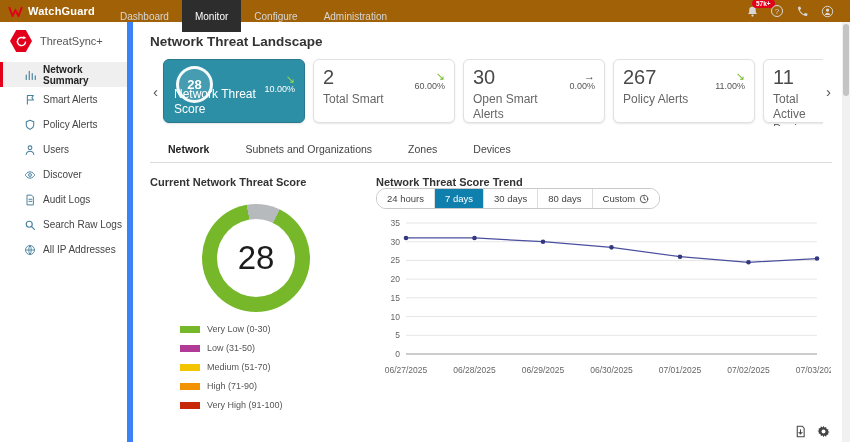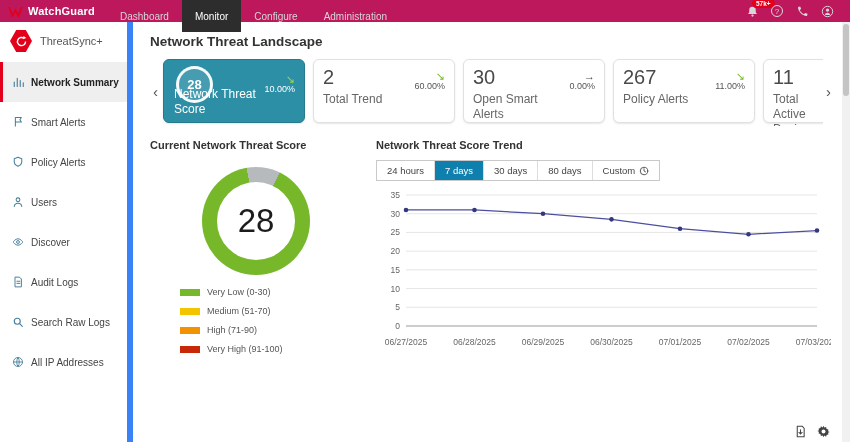--- a/index.html
+++ b/index.html
@@ -1,38 +1,38 @@
 <!DOCTYPE html>
 <html><head>
 <meta charset="utf-8">
 <style>
   *{margin:0;padding:0;box-sizing:border-box}
   html,body{width:850px;height:442px;overflow:hidden}
   body{font-family:"Liberation Sans",sans-serif;background:#fff;color:#333;font-size:11px;position:relative}
 
   
-  .topbar{position:absolute;top:0;left:0;width:850px;height:22px;background:#be185d;display:flex;align-items:center;z-index:10}
+  .topbar{position:absolute;top:0;left:0;width:850px;height:22px;background:#a16207;display:flex;align-items:center;z-index:10}
   .brand{display:flex;align-items:center;gap:5px;padding:0 12px 0 8px}
   .brand-text{color:#fff;font-weight:bold;font-size:11px;letter-spacing:.2px}
   .topnav{display:flex;height:100%}
   .nav-item{display:flex;align-items:center;padding:16px 13px;font-size:10px;color:#d6d6d6;cursor:pointer;height:100%}
   .nav-item.active{background:#2d2d2d;color:#fff}
   .topbar-right{margin-left:auto;display:flex;align-items:center;gap:11px;padding-right:16px}
   .tb-icon{width:14px;height:14px;color:#d8d8d8;display:inline-flex;align-items:center;justify-content:center;cursor:pointer;position:relative}
   .tb-icon svg{width:13px;height:13px}
   .circle-q{width:12px;height:12px;border:1px solid #d8d8d8;border-radius:50%;font-size:8px;display:flex;align-items:center;justify-content:center;color:#d8d8d8}
   .badge{position:absolute;top:-5px;left:7px;background:#e2001a;color:#fff;font-size:6.5px;font-weight:bold;padding:1px 4px;border-radius:7px;white-space:nowrap}
 
   
   .sidebar{position:absolute;top:22px;left:0;width:133px;bottom:0;background:#fff;border-right:6px solid #3b82f6}
   .product{display:flex;align-items:center;gap:8px;padding:8px 10px 10px 10px}
   .ts-logo{width:22px;height:22px;background:#e2001a;clip-path:polygon(28% 0,72% 0,100% 50%,72% 100%,28% 100%,0 50%);display:flex;align-items:center;justify-content:center;flex:0 0 22px}
   .ts-logo svg{width:13px;height:13px}
   .product-name{font-size:11px;color:#555}
-  .menu-item{display:flex;align-items:center;gap:7px;height:40px;padding-left:9px;font-size:10px;color:#444;border-left:3px solid transparent;cursor:pointer}
+  .menu-item{display:flex;align-items:center;gap:7px;height:25px;padding-left:21px;font-size:10px;color:#444;border-left:3px solid transparent;cursor:pointer}
   .menu-item.active{background:#efefef;border-left-color:#e2001a;font-weight:bold;color:#222}
   .menu-item svg{width:12px;height:12px;flex:0 0 12px}
 
   
   .main{position:absolute;left:134px;top:22px;right:8px;bottom:0;background:#fff;padding:12px 10px 0 16px}
   .page-title{font-size:13.5px;font-weight:bold;color:#333}
 
   .carousel{display:flex;align-items:center;margin-top:8px}
   .car-arrow{background:none;border:none;color:#555;font-size:15px;line-height:1;cursor:pointer;padding:0 3px;height:66px}
   .cards{display:flex;gap:8px;overflow:hidden;width:662px;padding:2px 0 3px 2px;flex:0 0 auto}
@@ -58,21 +58,21 @@
   .panel-title{font-size:11px;font-weight:bold;color:#333}
   .donut-wrap{width:108px;height:108px;margin:16px auto 8px auto;position:relative}
   .donut-ring{width:108px;height:108px;border-radius:50%}
   .donut-hole{position:absolute;inset:15px;background:#fff;border-radius:50%;display:flex;align-items:center;justify-content:center;font-size:33px;color:#1c1c1c}
   .legend{margin:12px 0 0 30px}
   .legend-row{display:flex;align-items:center;gap:7px;margin-bottom:9px}
   .swatch{width:20px;height:7px;flex:0 0 20px}
   .legend-label{font-size:9px;color:#555}
 
   .trend-panel{flex:1;padding-left:14px}
-  .ranges{display:inline-flex;border:1px solid #c9c9c9;border-radius:0;overflow:hidden;margin-top:9px;background:#fff}
+  .ranges{display:inline-flex;border:1px solid #c9c9c9;border-radius:10px;overflow:hidden;background:#fff}
   .range-btn{display:flex;align-items:center;gap:4px;padding:4px 10px;font-size:9.5px;color:#444;background:#fff;border:none;border-right:1px solid #ddd;cursor:pointer;font-family:inherit}
   .range-btn:last-child{border-right:none}
   .range-btn.active{background:#0f7fad;color:#fff}
   .range-btn svg{width:10px;height:10px}
   .chart{margin-top:6px;display:block}
   .chart text{font-size:8.5px;fill:#666}
 
   .footer-icons{position:absolute;right:12px;bottom:4px;display:flex;align-items:center;gap:10px;color:#444}
   .footer-icons svg{width:13px;height:13px;cursor:pointer}
 
@@ -206,21 +206,21 @@
         </div>
         <div class="card-label">Network Threat Score</div>
       </div>
 
       <div class="card">
         <div class="value">2</div>
         <div class="delta">
           <span class="arrow">↘</span>
           <span>60.00%</span>
         </div>
-        <div class="card-label">Total Trend</div>
+        <div class="card-label">Total Smart</div>
       </div>
 
       <div class="card">
         <div class="value">30</div>
         <div class="delta">
           <span class="arrow flat">→</span>
           <span>0.00%</span>
         </div>
         <div class="card-label">Open Smart Alerts</div>
       </div>
@@ -237,33 +237,43 @@
       <div class="card">
         <div class="value">11</div>
 
         <div class="card-label narrow">Total Active Devices</div>
       </div>
 
     </div>
     <button class="car-arrow">›</button>
   </div>
 
+  <div class="tabs">
+    <div class="tab active">Network</div>
+    <div class="tab">Subnets and Organizations</div>
+    <div class="tab">Zones</div>
+    <div class="tab">Devices</div>
+  </div>
 
   <div class="panels">
 
     <section class="score-panel">
       <h2 class="panel-title">Current Network Threat Score</h2>
       <div class="donut-wrap">
         <div class="donut-ring" style="background: conic-gradient(from 26deg, rgb(118, 184, 42) 0%, rgb(118, 184, 42) 90%, rgb(183, 186, 188) 90%, rgb(183, 186, 188) 100%);"></div>
         <div class="donut-hole">28</div>
       </div>
       <div class="legend">
         <div class="legend-row">
           <span class="swatch" style="background: rgb(118, 184, 42);"></span>
           <span class="legend-label">Very Low (0-30)</span>
+        </div>
+        <div class="legend-row">
+          <span class="swatch" style="background: rgb(176, 58, 149);"></span>
+          <span class="legend-label">Low (31-50)</span>
         </div>
         <div class="legend-row">
           <span class="swatch" style="background: rgb(242, 197, 0);"></span>
           <span class="legend-label">Medium (51-70)</span>
         </div>
         <div class="legend-row">
           <span class="swatch" style="background: rgb(243, 146, 0);"></span>
           <span class="legend-label">High (71-90)</span>
         </div>
         <div class="legend-row">

